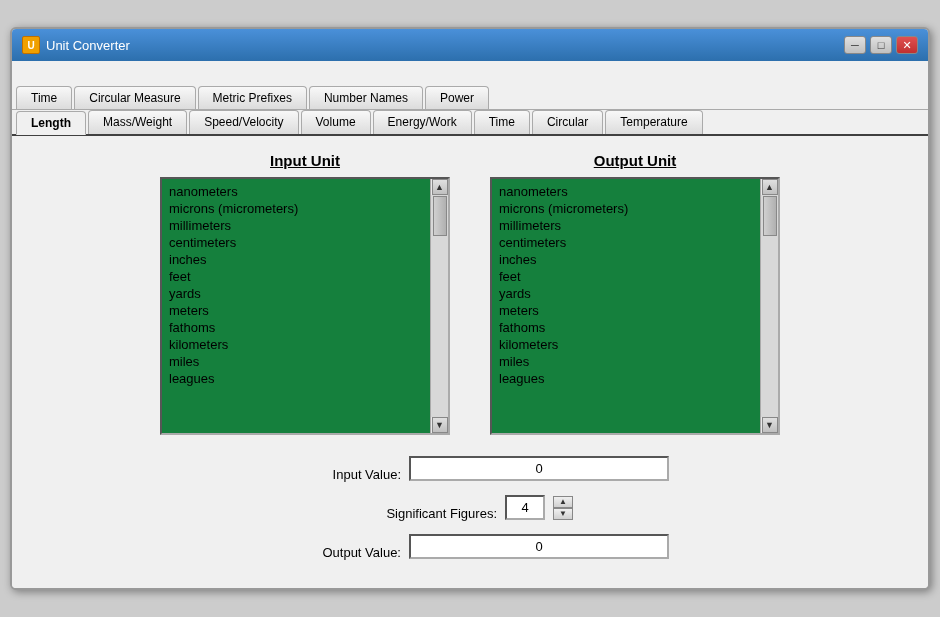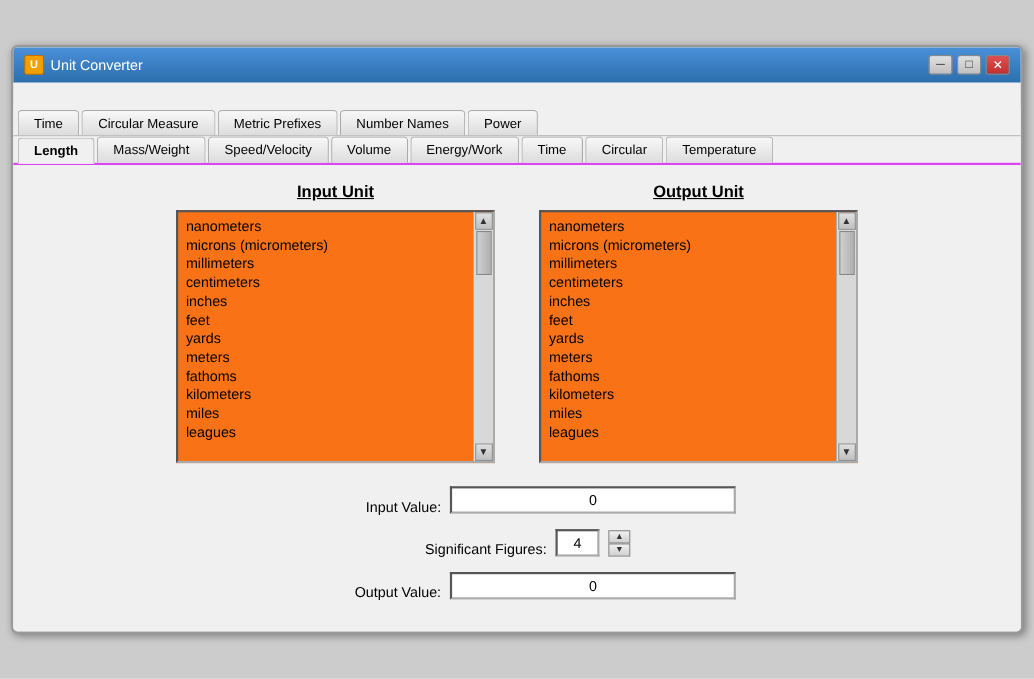--- a/index.html
+++ b/index.html
@@ -90,21 +90,21 @@
       display: flex;
       background: #f0f0f0;
       border-bottom: 1px solid #aaa;
       padding: 4px 4px 0;
       gap: 2px;
       margin-top: 21px;
     }
     .tabs-row2 {
       display: flex;
       background: #f0f0f0;
-      border-bottom: 2px solid #d946ef;
+      border-bottom: 2px solid #404040;
       padding: 0 4px;
       gap: 2px;
     }
     .tab {
       padding: 4px 14px;
       border: 1px solid #aaa;
       border-bottom: none;
       background: linear-gradient(to bottom, #f8f8f8, #dcdcdc);
       cursor: pointer;
       border-radius: 4px 4px 0 0;
@@ -137,23 +137,23 @@
     }
     .list-title {
       font-size: 15px;
       font-weight: bold;
       text-decoration: underline;
       margin-bottom: 8px;
     }
     .list-container {
       display: flex;
       border: 2px inset #aaa;
-      background: #f97316;
+      background: #15803d;
       width: 290px;
-      height: 230px;
+      height: 258px;
     }
     .list-box {
       flex: 1;
       overflow: hidden;
       padding: 4px;
       font-size: 13px;
     }
     .list-box div {
       padding: 1px 3px;
       cursor: pointer;

